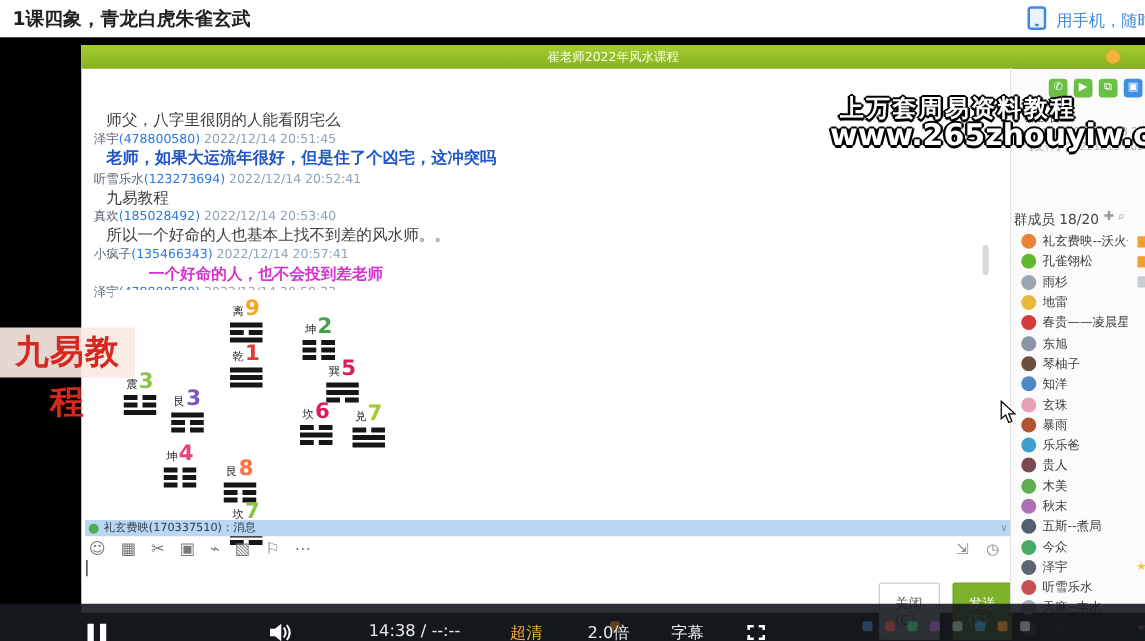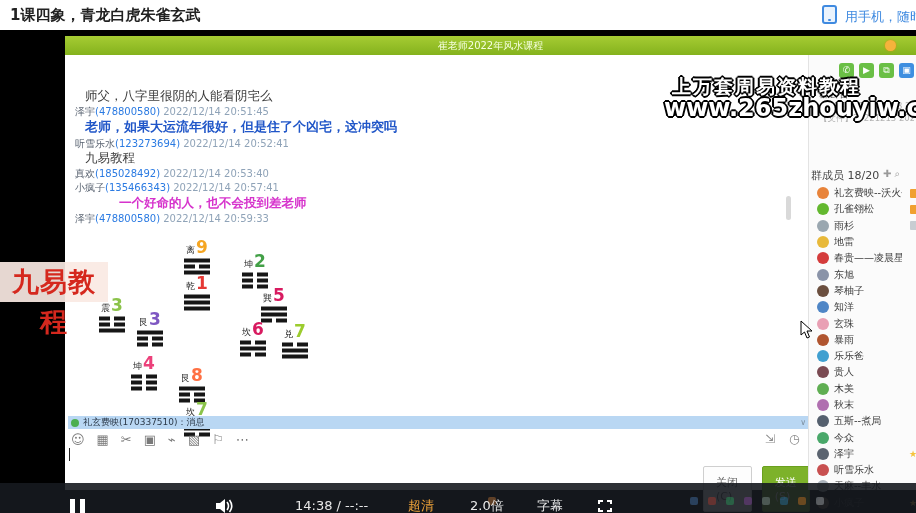--- a/index.html
+++ b/index.html
@@ -130,20 +130,21 @@
       </div>
 
 
       <div class="messages" id="messages">
           <div class="msg text">师父，八字里很阴的人能看阴宅么</div>
           <div class="meta"><span class="m-name">泽宇</span><span class="m-id">(478800580)</span><span class="m-time"> 2022/12/14 20:51:45</span></div>
           <div class="msg blue">老师，如果大运流年很好，但是住了个凶宅，这冲突吗</div>
           <div class="meta"><span class="m-name">听雪乐水</span><span class="m-id">(123273694)</span><span class="m-time"> 2022/12/14 20:52:41</span></div>
           <div class="msg text">九易教程</div>
           <div class="meta"><span class="m-name">真欢</span><span class="m-id">(185028492)</span><span class="m-time"> 2022/12/14 20:53:40</span></div>
+          <div class="msg text">所以一个好命的人也基本上找不到差的风水师。。</div>
           <div class="meta"><span class="m-name">小疯子</span><span class="m-id">(135466343)</span><span class="m-time"> 2022/12/14 20:57:41</span></div>
           <div class="msg magenta">一个好命的人，也不会投到差老师</div>
           <div class="meta"><span class="m-name">泽宇</span><span class="m-id">(478800580)</span><span class="m-time"> 2022/12/14 20:59:33</span></div>
         </div>
 
       <div class="bagua" id="bagua">
       <div class="bg-item" style="left: 107px; top: 26px;">
             <div class="bg-top">
               <span class="bg-label">离</span>
               <span class="bg-num" style="color: rgb(245, 166, 35);">9</span>

